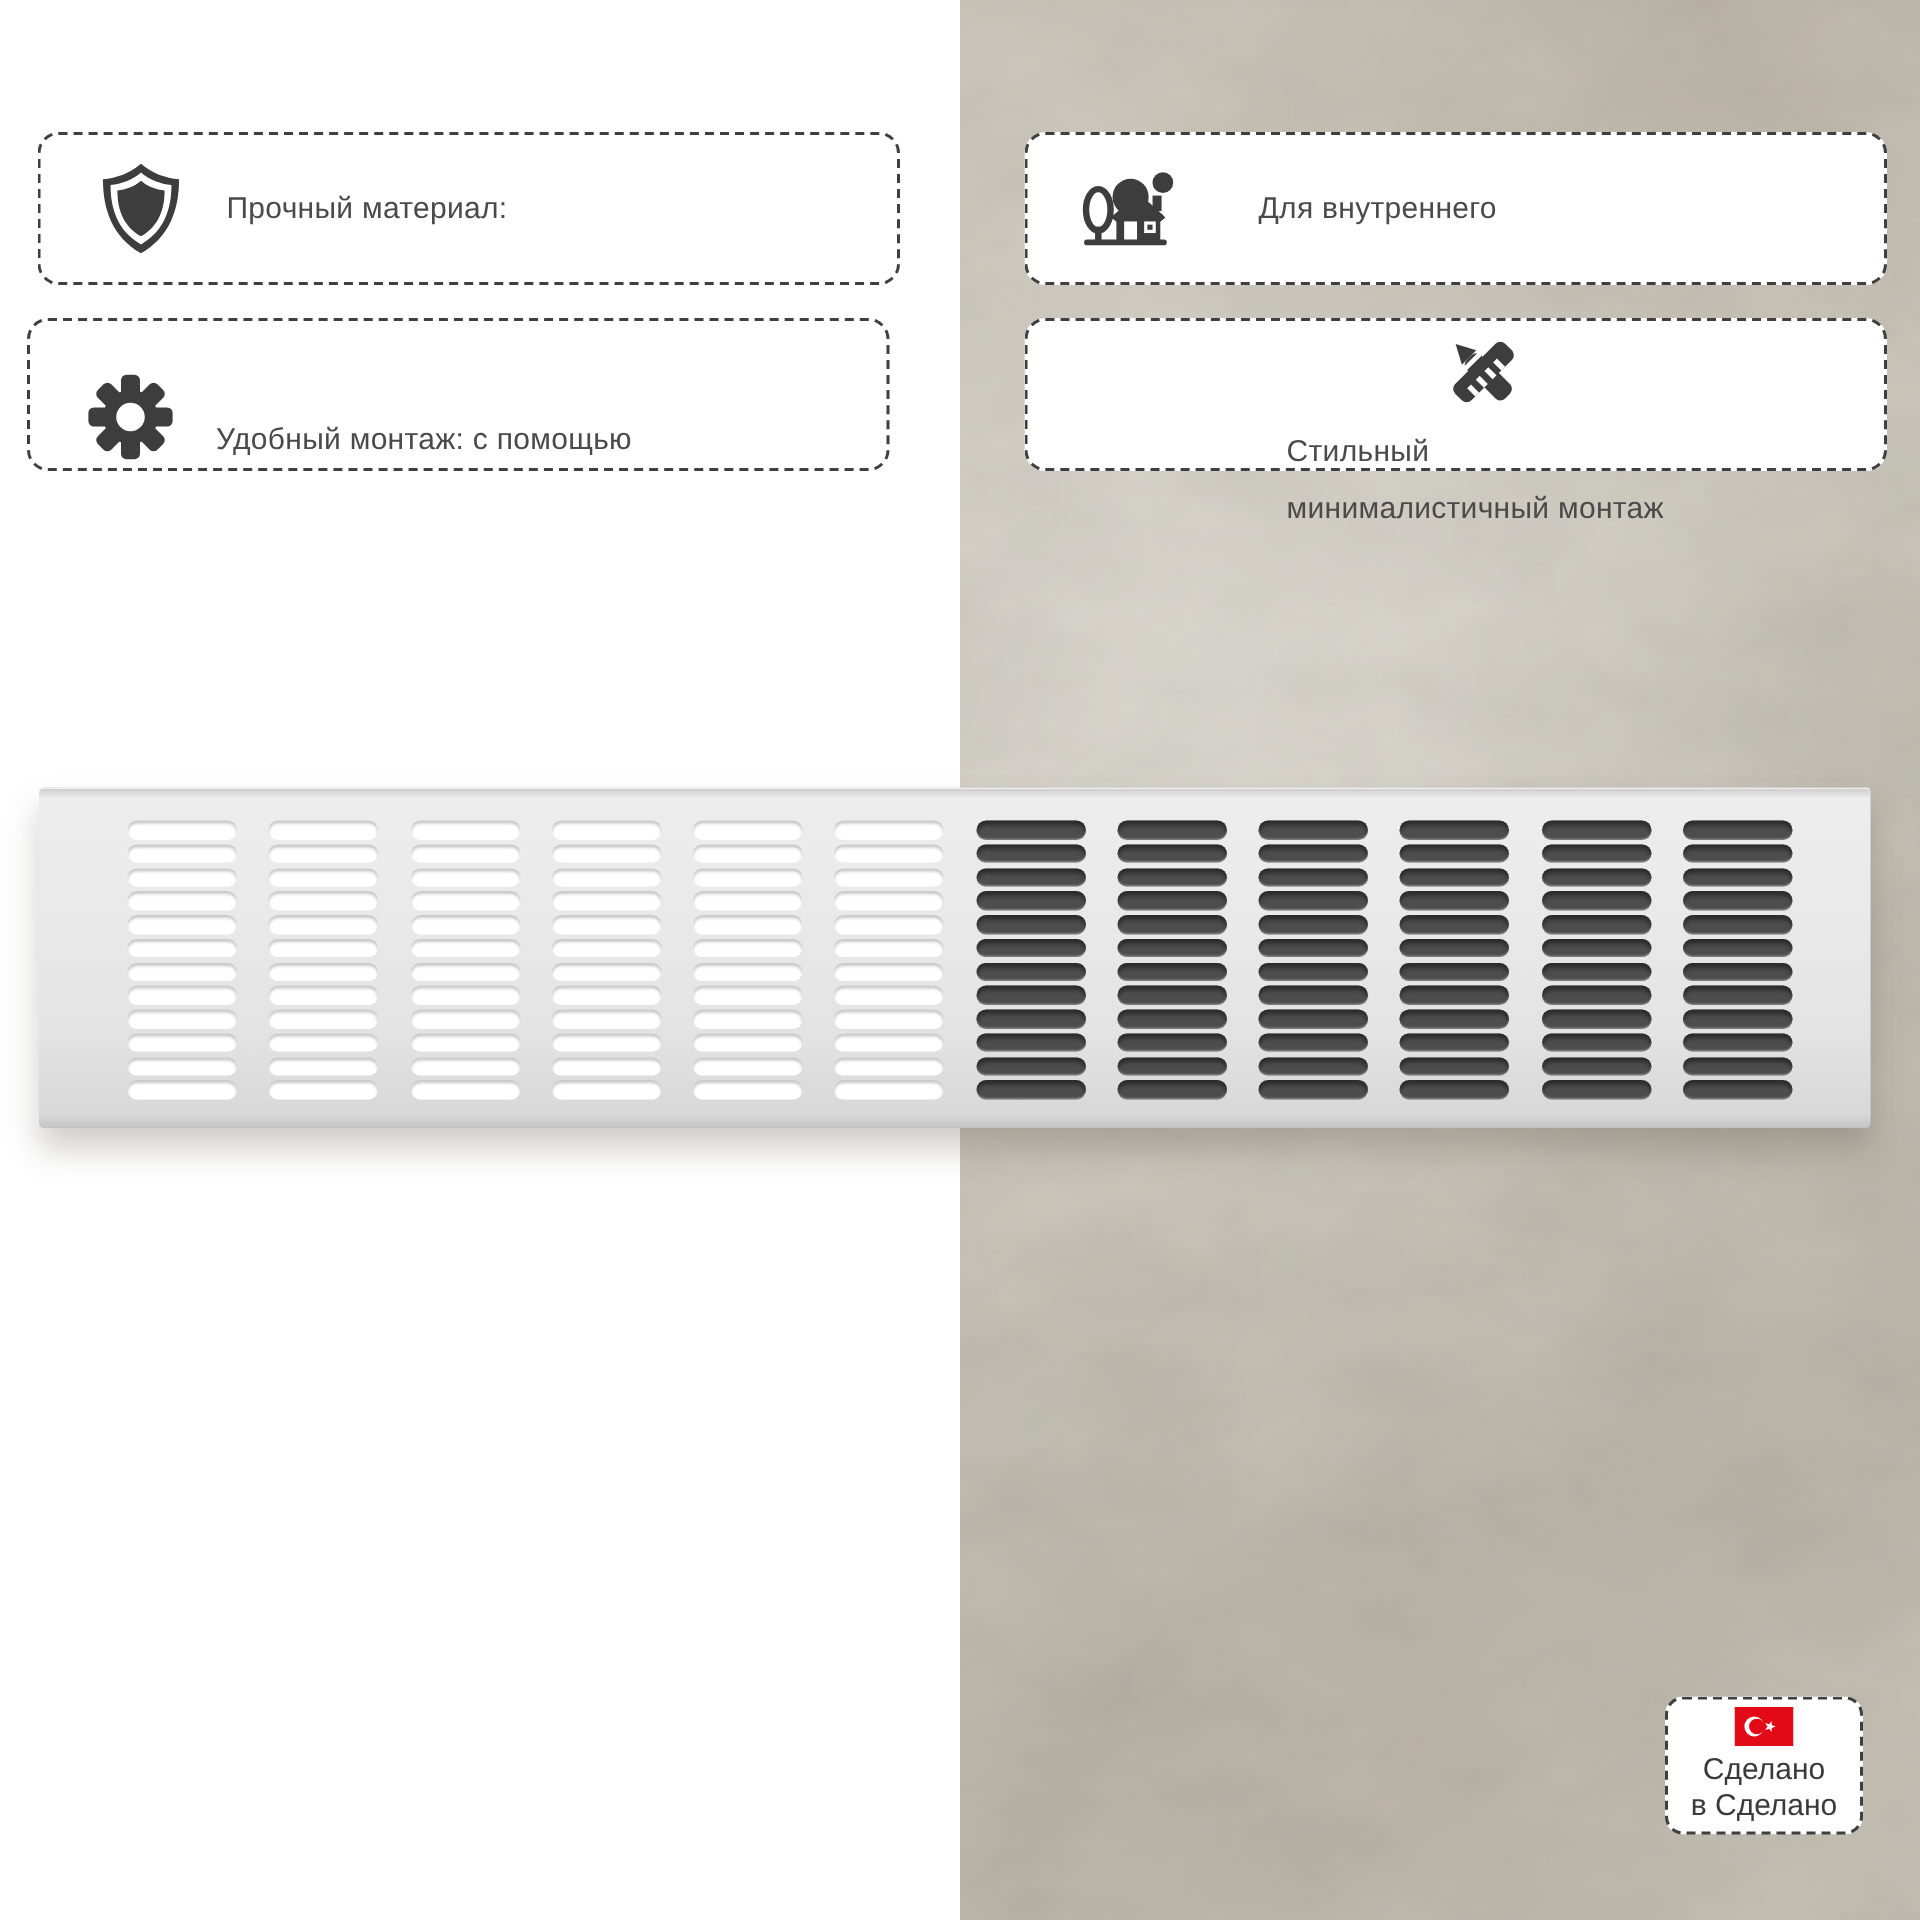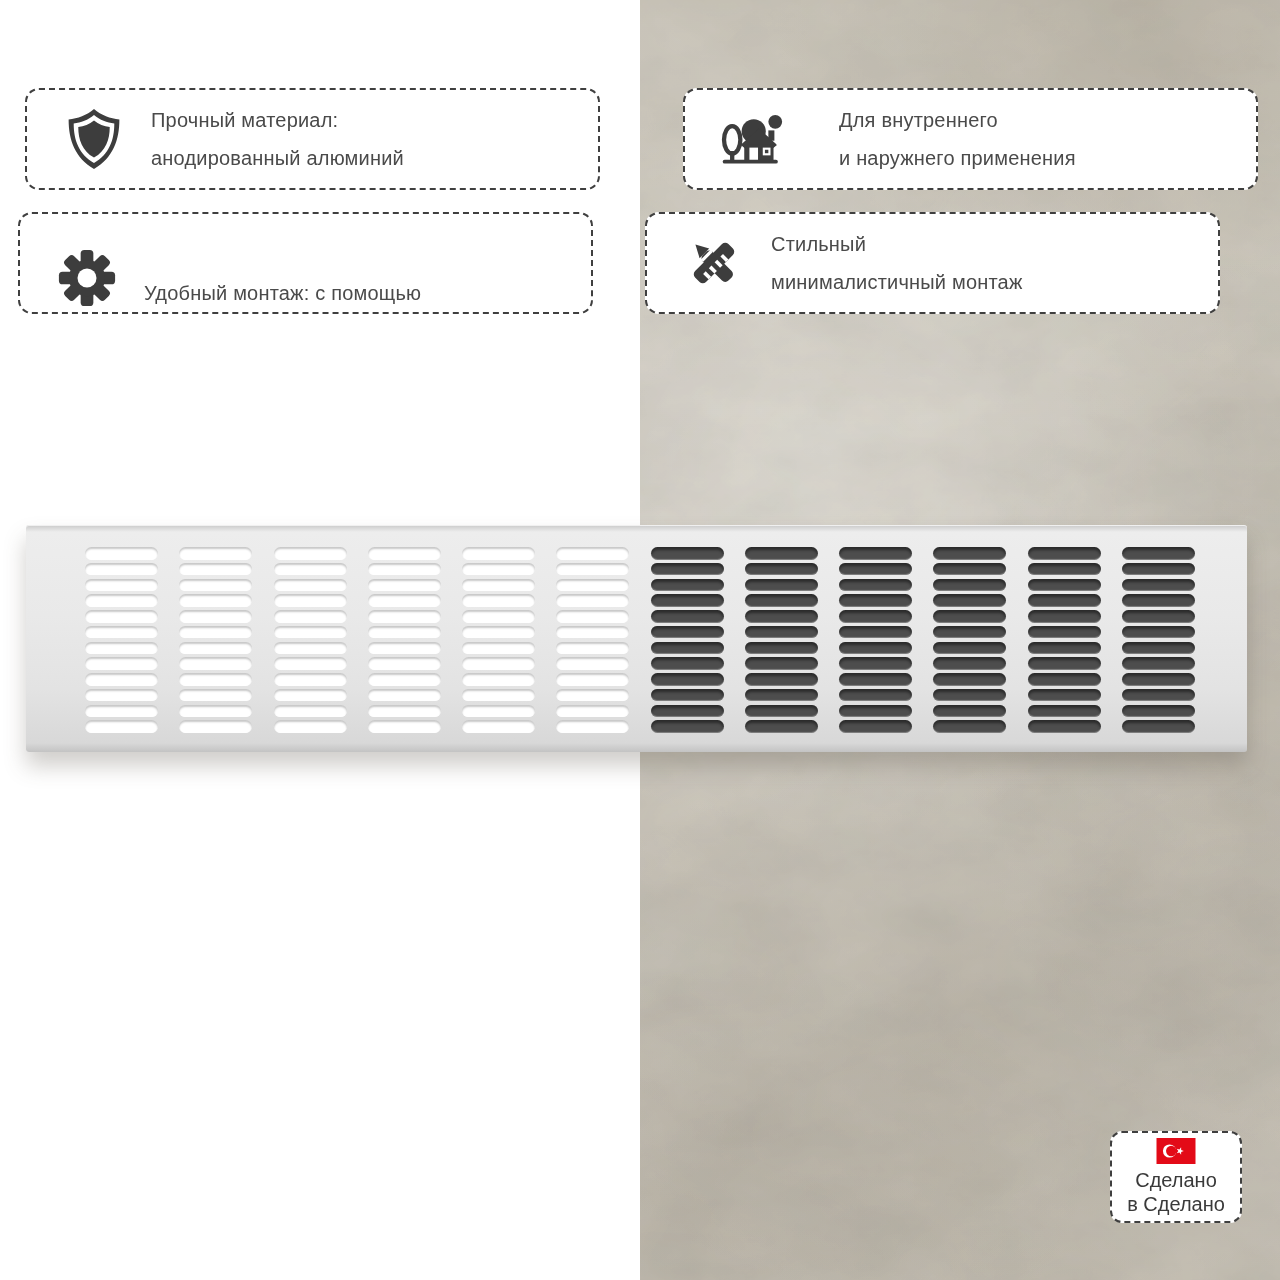--- a/index.html
+++ b/index.html
@@ -27,21 +27,21 @@
     position:absolute;width:575px;height:102px;background:#ffffff;
     border:2px dashed #3f3f3f;border-radius:14px;box-sizing:border-box;
     display:flex;align-items:center;
   }
   .feature .icon-wrap{flex:none;width:62px;height:68px;margin-left:36px;
     display:flex;align-items:center;justify-content:center;}
   .feature .txt{margin-left:26px;font-size:20px;line-height:38px;color:#4a4a4a;letter-spacing:.2px;}
   #feature-1{left:25px;top:88px;}
   #feature-2{left:18px;top:212px;align-items:flex-end;}
   #feature-3{left:683px;top:88px;gap:30px;}
-  #feature-4{left:645px;top:212px;}
+  #feature-4{left:683px;top:212px;flex-direction:column;}
   
   .grille{
     position:absolute;left:26px;top:525px;width:1221px;height:227px;
     background:linear-gradient(180deg,#c9c9c9 0px,#ededed 7px,#e9e9e9 40%,#e3e3e3 72%,#d8d8d8 calc(100% - 9px),#c3c3c3 100%);
     border-radius:3px;
     box-shadow:0 14px 22px rgba(85,79,68,0.28), inset 0 1px 0 rgba(255,255,255,0.7);
   }
   .slots{
     position:absolute;left:59px;top:22px;width:1110px;height:186px;
     display:flex;justify-content:space-between;
@@ -118,21 +118,20 @@
         <g transform="translate(32,35) scale(0.80) translate(-32,-35)">
           <path fill="#ffffff" d="M32 2 C40 9 50 12.5 60 13.5 C60 36 53 56 32 68 C11 56 4 36 4 13.5 C14 12.5 24 9 32 2 Z"></path>
         </g>
         <g transform="translate(32,35) scale(0.62) translate(-32,-35)">
           <path fill="#3d3d3d" d="M32 2 C40 9 50 12.5 60 13.5 C60 36 53 56 32 68 C11 56 4 36 4 13.5 C14 12.5 24 9 32 2 Z"></path>
         </g>
       </svg>
     </span>
     <div class="txt">
       <div>Прочный материал:</div>
-      <div>анодированный алюминий</div>
     </div>
   </div>
 
   <div class="feature" id="feature-2">
     <span class="icon-wrap">
       <svg width="58" height="58" viewBox="0 0 64 64">
         <g fill="#3d3d3d" transform="translate(32,32)">
           <rect x="-7" y="-31" width="14" height="16" rx="4"></rect>
           <rect x="-7" y="-31" width="14" height="16" rx="4" transform="rotate(45)"></rect>
           <rect x="-7" y="-31" width="14" height="16" rx="4" transform="rotate(90)"></rect>
@@ -165,21 +164,20 @@
           <rect x="55" y="22" width="7" height="12"></rect>
           <rect x="33" y="42" width="10" height="16" fill="#ffffff"></rect>
           <rect x="48.5" y="42" width="9" height="9" fill="#ffffff"></rect>
           <rect x="51" y="44.5" width="4" height="4" fill="#3d3d3d"></rect>
           <rect x="2" y="56" width="64" height="4.5" rx="2.2"></rect>
         </g>
       </svg>
     </span>
     <div class="txt">
       <div>Для внутреннего</div>
-      <div>и наружнего применения</div>
     </div>
   </div>
 
   <div class="feature" id="feature-4">
     <span class="icon-wrap">
       <svg width="58" height="58" viewBox="0 0 64 64">
         <g fill="#3d3d3d">
           <g transform="rotate(45 32 32)">
             <path d="M3 32 L17 24.5 L17 39.5 Z"></path>
             <rect x="17" y="24.5" width="40" height="15" rx="5"></rect>

